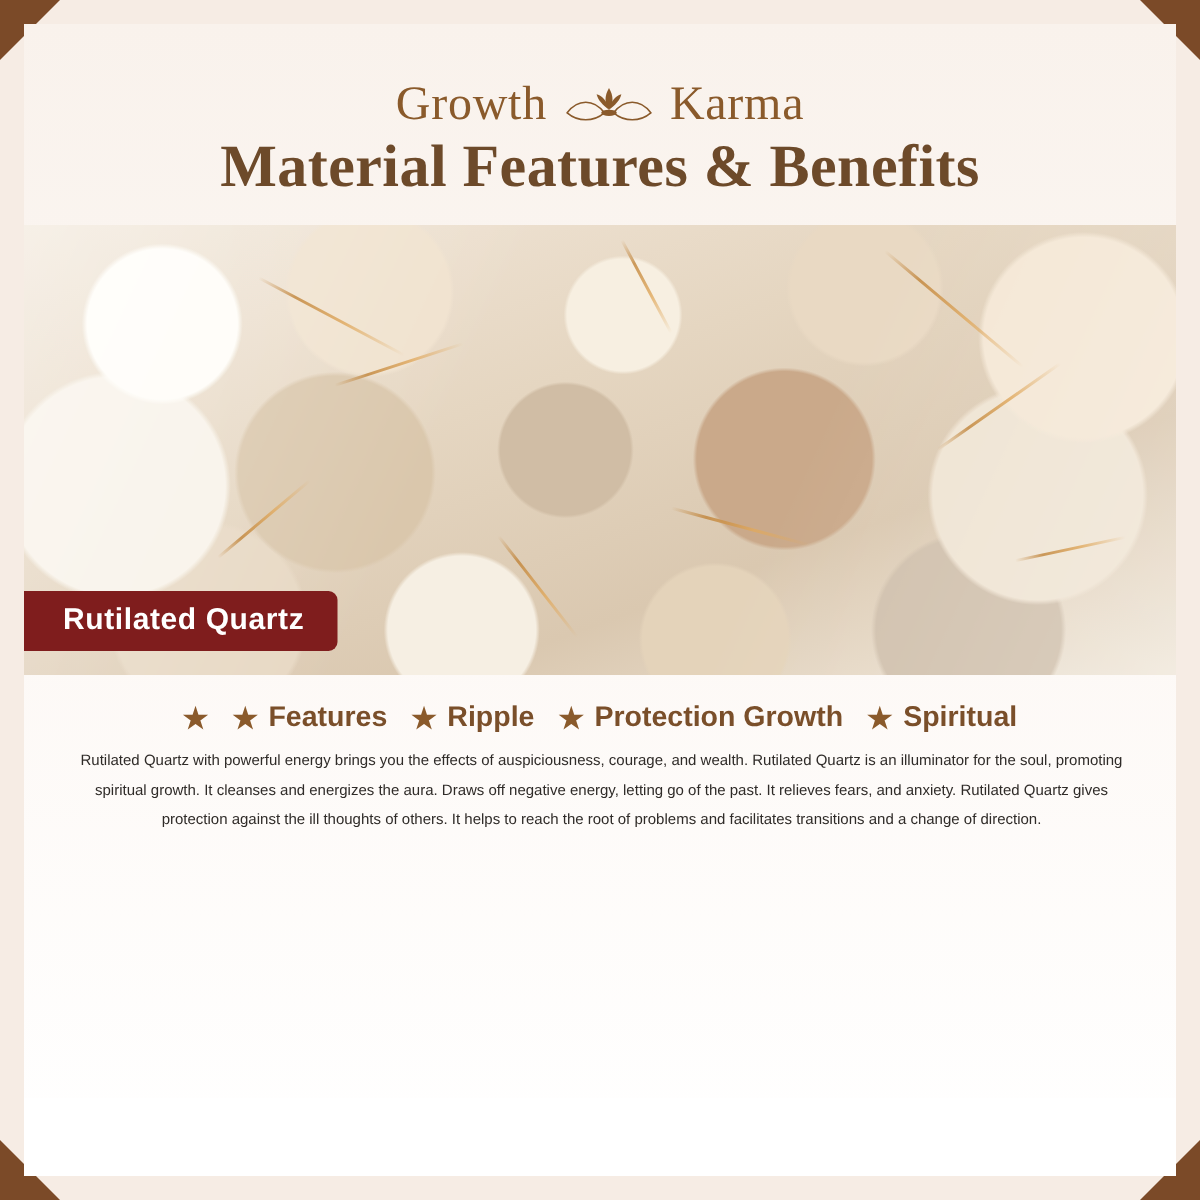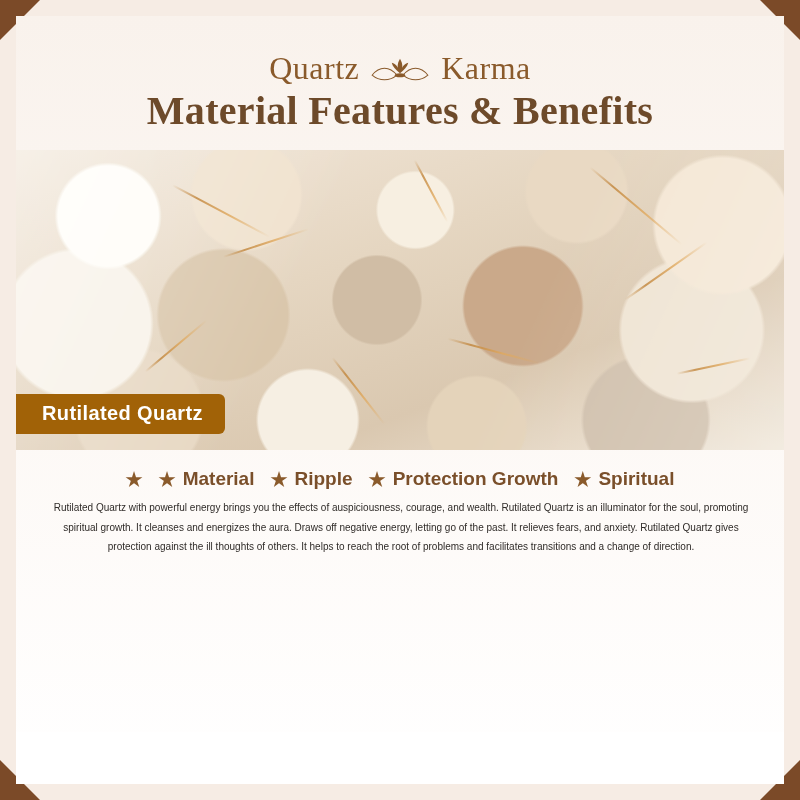--- a/index.html
+++ b/index.html
@@ -135,21 +135,21 @@
     height: 2px;
     background: linear-gradient(90deg, rgba(196,128,50,0) 0%, #c08338 25%, #e0a95e 60%, rgba(224,169,94,0) 100%);
     opacity: 0.8;
     border-radius: 2px;
   }
 
   .hero-label {
     position: absolute;
     left: 0;
     bottom: 16px;
-    background: #a16207;
+    background: #7f1d1d;
     color: #ffffff;
     font-size: 20px;
     font-weight: bold;
     letter-spacing: 0.4px;
     padding: 8px 22px 9px 26px;
     border-radius: 0 6px 6px 0;
     margin-top: 12px;
   }
 
   
@@ -200,21 +200,21 @@
 
   <div class="corner corner-tl"></div>
   <div class="corner corner-tr"></div>
   <div class="corner corner-bl"></div>
   <div class="corner corner-br"></div>
 
   <div class="inner">
 
     <div class="brand">
       <div class="brand-lockup">
-        <span class="brand-word">Quartz</span>
+        <span class="brand-word">Growth</span>
         <svg class="brand-mark" viewBox="0 0 120 56">
           <path d="M6 40 C 20 22, 40 22, 54 40 C 40 52, 20 52, 6 40 Z" fill="none" stroke="#8a5a2b" stroke-width="2"></path>
           <path d="M114 40 C 100 22, 80 22, 66 40 C 80 52, 100 52, 114 40 Z" fill="none" stroke="#8a5a2b" stroke-width="2"></path>
           <path d="M60 8 C 66 18, 66 28, 60 36 C 54 28, 54 18, 60 8 Z" fill="#8a5a2b"></path>
           <path d="M60 36 C 52 30, 46 24, 44 16 C 52 18, 58 26, 60 36 Z" fill="#8a5a2b"></path>
           <path d="M60 36 C 68 30, 74 24, 76 16 C 68 18, 62 26, 60 36 Z" fill="#8a5a2b"></path>
           <ellipse cx="60" cy="40" rx="10" ry="4" fill="#8a5a2b"></ellipse>
         </svg>
         <span class="brand-word">Karma</span>
       </div>
@@ -240,21 +240,21 @@
 
       <div class="hero-label">Rutilated Quartz</div>
     </div>
 
     <div class="benefits-row">
       <span class="benefit">
         <span class="star">★</span>
       </span>
       <span class="benefit">
         <span class="star">★</span>
-        <span>Material</span>
+        <span>Features</span>
       </span>
       <span class="benefit">
         <span class="star">★</span>
         <span>Ripple</span>
       </span>
       <span class="benefit">
         <span class="star">★</span>
         <span>Protection Growth</span>
       </span>
       <span class="benefit">

